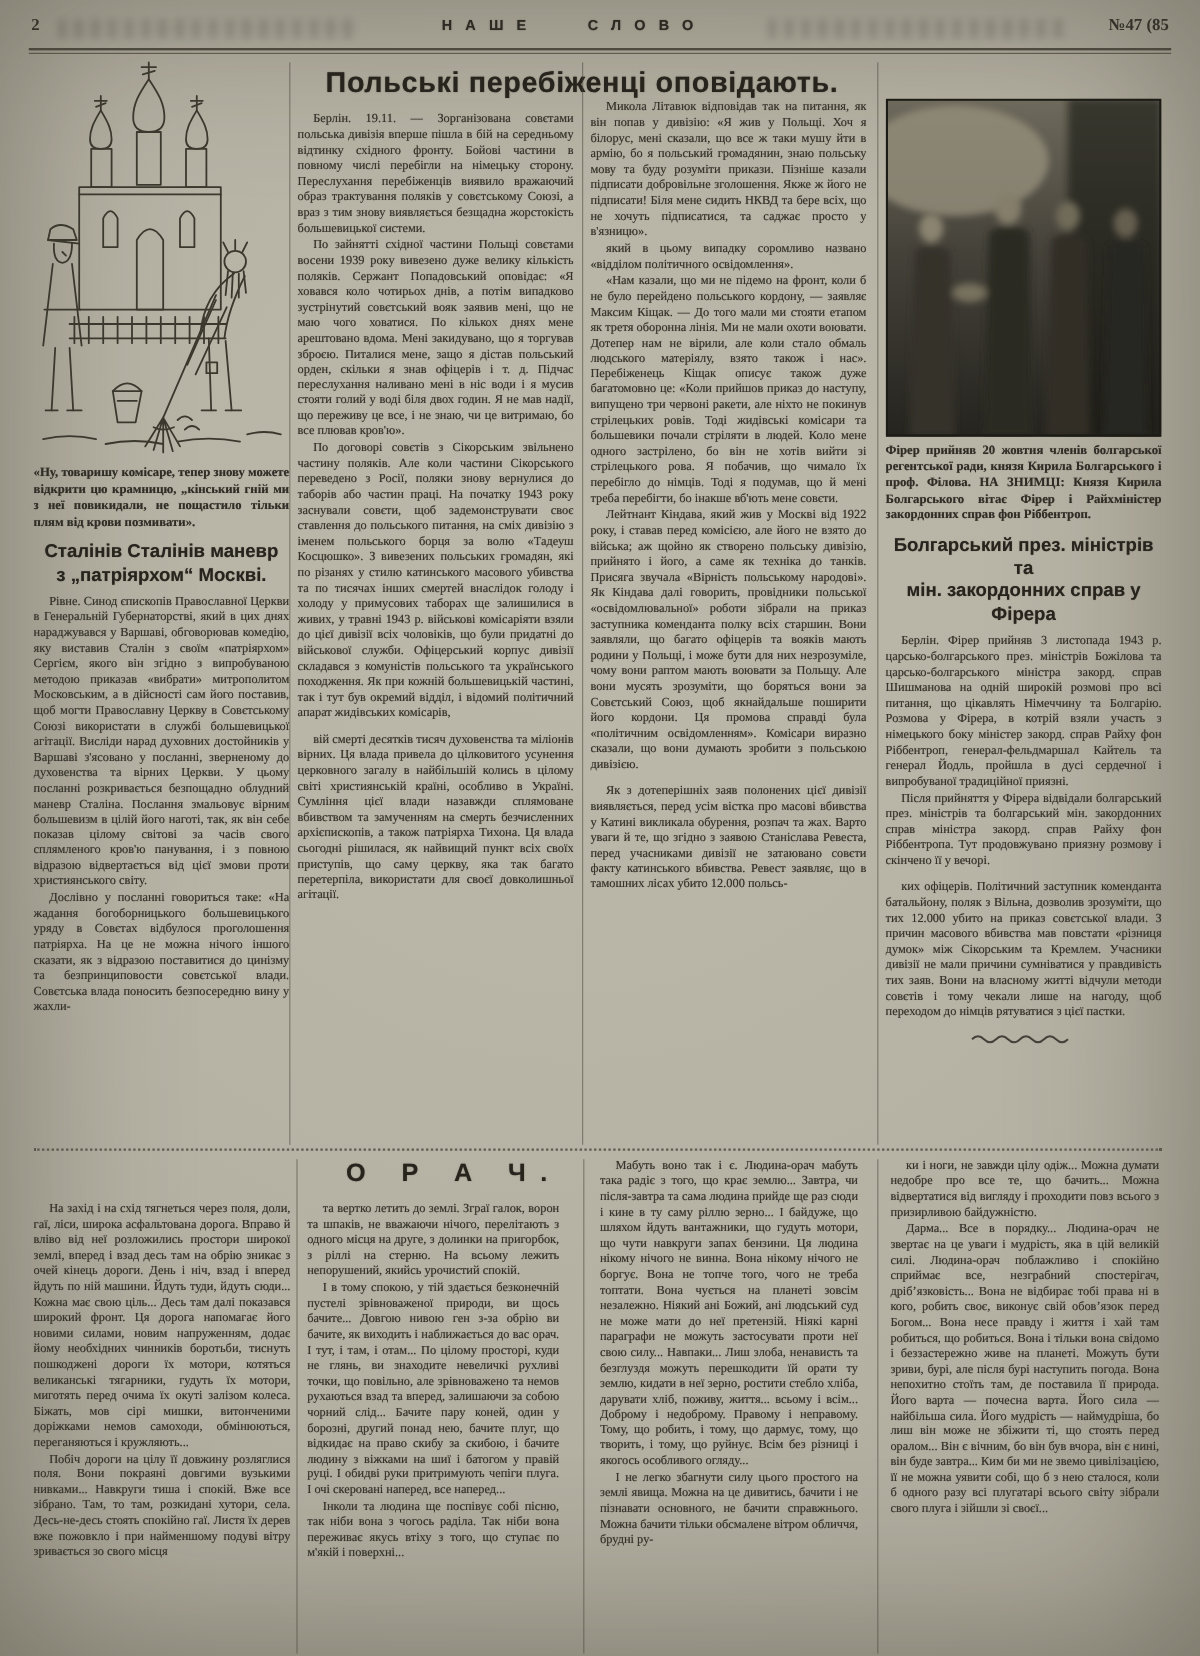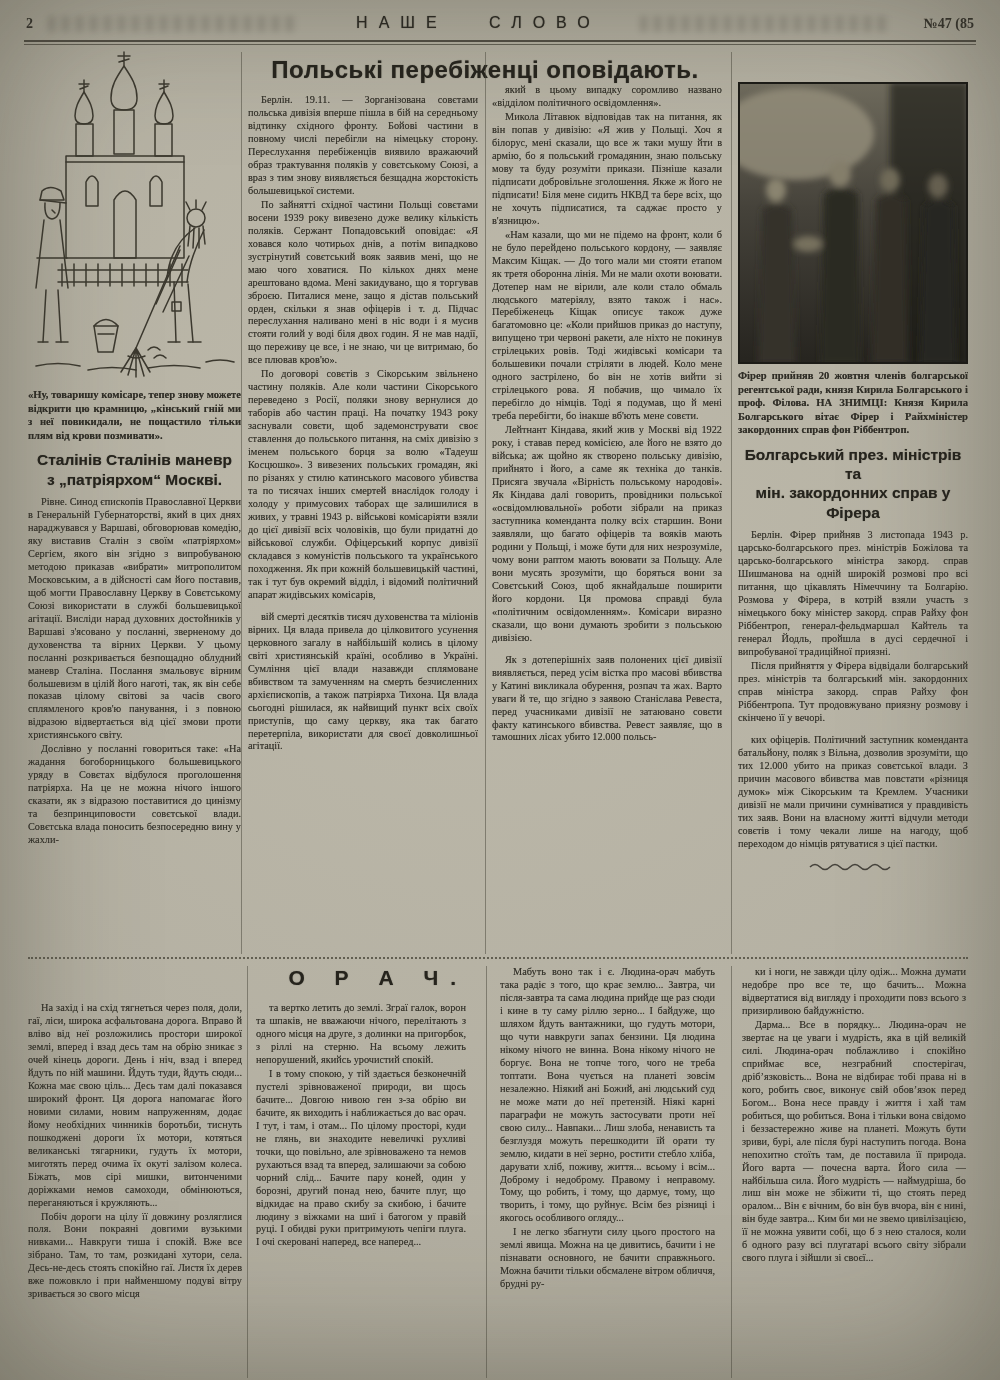--- a/index.html
+++ b/index.html
@@ -11,21 +11,21 @@
     font-family:"Liberation Serif", serif;
     color:#34322a;
   }
   .ghost { position:absolute; top:16px; height:16px; filter:blur(3px); opacity:.4;
     background:repeating-linear-gradient(90deg, rgba(55,52,43,.5) 0 7px, rgba(55,52,43,.06) 7px 14px); }
   .ghost-left { left:48px; width:250px; }
   .ghost-right { left:640px; width:250px; }
   .masthead { position:absolute; left:26px; top:14px; width:948px; display:flex;
     justify-content:space-between; align-items:baseline; }
   .page-num { font-size:14px; font-weight:700; }
-  .np-title { font-family:"Liberation Sans",sans-serif; font-weight:400; font-size:16px;
+  .np-title { font-family:"Liberation Sans",sans-serif; font-weight:700; font-size:12px;
     letter-spacing:11px; word-spacing:26px; color:#2b2922; text-shadow:0 0 1px rgba(43,41,34,.6); }
   .issue { font-size:14px; font-weight:700;text-align:right; }
   .mrule { position:absolute; left:24px; width:952px; background:rgba(62,59,49,.85); }
   .m1 { top:40px; height:2px; }
   .m2 { top:44px; height:1px; opacity:.8; }
 
   .lead-headline { position:absolute; left:246px; top:56px; width:478px; text-align:center;
     font-family:"Liberation Sans",sans-serif; font-weight:700; font-size:24px; color:#26241d;
     text-shadow:0 0 1px rgba(38,36,29,.55); letter-spacing:.5px; }
 
@@ -166,22 +166,22 @@
         <p>По зайнятті східної частини Польщі совєтами восени 1939 року вивезено дуже велику кількість поляків. Сержант Попадовський оповідає: «Я ховався коло чотирьох днів, а потім випадково зустрінутий совєтський вояк заявив мені, що не маю чого ховатися. По кількох днях мене арештовано вдома. Мені закидувано, що я торгував зброєю. Питалися мене, защо я дістав польський орден, скільки я знав офіцерів і т. д. Підчас переслухання наливано мені в ніс води і я мусив стояти голий у воді біля двох годин. Я не мав надії, що переживу це все, і не знаю, чи це витримаю, бо все плював кров'ю».</p>
         <p>По договорі совєтів з Сікорським звільнено частину поляків. Але коли частини Сікорського переведено з Росії, поляки знову вернулися до таборів або частин праці. На початку 1943 року заснували совєти, щоб задемонструвати своє ставлення до польського питання, на сміх дивізію з іменем польського борця за волю «Тадеуш Косцюшко». З вивезених польських громадян, які по різанях у стилю катинського масового убивства та по тисячах інших смертей внаслідок голоду і холоду у примусових таборах ще залишилися в живих, у травні 1943 р. військові комісаріяти взяли до цієї дивізії всіх чоловіків, що були придатні до військової служби. Офіцерський корпус дивізії складався з комуністів польського та українського походження. Як при кожній большевицькій частині, так і тут був окремий відділ, і відомий політичний апарат жидівських комісарів,</p>
       </div>
     <div class="body-text cont">
         <p>вій смерті десятків тисяч духовенства та міліонів вірних. Ця влада привела до цілковитого усунення церковного загалу в найбільшій колись в цілому світі християнській країні, особливо в Україні. Сумління цієї влади назавжди сплямоване вбивством та замученням на смерть безчисленних архієпископів, а також патріярха Тихона. Ця влада сьогодні рішилася, як найвищий пункт всіх своїх приступів, що саму церкву, яка так багато перетерпіла, використати для своєї довколишньої агітації.</p>
       </div>
   </section>
 
   <section class="col col-3">
     <div class="body-text">
+        <p>Микола Літавюк відповідав так на питання, як він попав у дивізію: «Я жив у Польщі. Хоч я білорус, мені сказали, що все ж таки мушу йти в армію, бо я польський громадянин, знаю польську мову та буду розуміти прикази. Пізніше казали підписати добровільне зголошення. Якже ж його не підписати! Біля мене сидить НКВД та бере всіх, що не хочуть підписатися, та саджає просто у в'язницю».</p>
         <p>який в цьому випадку соромливо названо «відділом політичного освідомлення».</p>
-        <p>Микола Літавюк відповідав так на питання, як він попав у дивізію: «Я жив у Польщі. Хоч я білорус, мені сказали, що все ж таки мушу йти в армію, бо я польський громадянин, знаю польську мову та буду розуміти прикази. Пізніше казали підписати добровільне зголошення. Якже ж його не підписати! Біля мене сидить НКВД та бере всіх, що не хочуть підписатися, та саджає просто у в'язницю».</p>
         <p>«Нам казали, що ми не підемо на фронт, коли б не було перейдено польського кордону, — заявляє Максим Кіщак. — До того мали ми стояти етапом як третя оборонна лінія. Ми не мали охоти воювати. Дотепер нам не вірили, але коли стало обмаль людського матеріялу, взято також і нас». Перебіженець Кіщак описує також дуже багатомовно це: «Коли прийшов приказ до наступу, випущено три червоні ракети, але ніхто не покинув стрілецьких ровів. Тоді жидівські комісари та большевики почали стріляти в людей. Коло мене одного застрілено, бо він не хотів вийти зі стрілецького рова. Я побачив, що чимало їх перебігло до німців. Тоді я подумав, що й мені треба перебігти, бо інакше вб'ють мене совєти.</p>
         <p>Лейтнант Кіндава, який жив у Москві від 1922 року, і ставав перед комісією, але його не взято до війська; аж щойно як створено польську дивізію, прийнято і його, а саме як техніка до танків. Присяга звучала «Вірність польському народові». Як Кіндава далі говорить, провідники польської «освідомлювальної» роботи зібрали на приказ заступника коменданта полку всіх старшин. Вони заявляли, що багато офіцерів та вояків мають родини у Польщі, і може бути для них незрозуміле, чому вони раптом мають воювати за Польщу. Але вони мусять зрозуміти, що боряться вони за Совєтський Союз, щоб якнайдальше поширити його кордони. Ця промова справді була «політичним освідомленням». Комісари виразно сказали, що вони думають зробити з польською дивізією.</p>
       </div>
     <div class="body-text cont">
         <p>Як з дотеперішніх заяв полонених цієї дивізії виявляється, перед усім вістка про масові вбивства у Катині викликала обурення, розпач та жах. Варто уваги й те, що згідно з заявою Станіслава Ревеста, перед учасниками дивізії не затаювано совєти факту катинського вбивства. Ревест заявляє, що в тамошних лісах убито 12.000 польсь-</p>
       </div>
   </section>
 
   <section class="col right-col">
     <figure class="photo">
@@ -239,20 +239,21 @@
   <div class="section-divider"></div>
 
   <h2 class="orach-headline">О Р А Ч.</h2>
   <section class="col b-col1 body-text">
       <p>На захід і на схід тягнеться через поля, доли, гаї, ліси, широка асфальтована дорога. Вправо й вліво від неї розложились простори широкої землі, вперед і взад десь там на обрію зникає з очей кінець дороги. День і ніч, взад і вперед йдуть по ній машини. Йдуть туди, йдуть сюди... Кожна має свою ціль... Десь там далі показався широкий фронт. Ця дорога напомагає його новими силами, новим напруженням, додає йому необхідних чинників боротьби, тиснуть пошкоджені дороги їх мотори, котяться великанські тягарники, гудуть їх мотори, миготять перед очима їх окуті залізом колеса. Біжать, мов сірі мишки, витонченими доріжками немов самоходи, обмінюються, переганяються і кружляють...</p>
       <p>Побіч дороги на цілу її довжину розляглися поля. Вони покраяні довгими вузькими нивками... Навкруги тиша і спокій. Вже все зібрано. Там, то там, розкидані хутори, села. Десь-не-десь стоять спокійно гаї. Листя їх дерев вже пожовкло і при найменшому подуві вітру зривається зо свого місця</p>
     </section>
   <section class="col b-col2 body-text">
       <p>та вертко летить до землі. Зграї галок, ворон та шпаків, не вважаючи нічого, перелітають з одного місця на друге, з долинки на пригорбок, з ріллі на стерню. На всьому лежить непорушений, якийсь урочистий спокій.</p>
       <p>І в тому спокою, у тій здається безконечній пустелі зрівноваженої природи, ви щось бачите... Довгою нивою ген з-за обрію ви бачите, як виходить і наближається до вас орач. І тут, і там, і отам... По цілому просторі, куди не глянь, ви знаходите невеличкі рухливі точки, що повільно, але зрівноважено та немов рухаються взад та вперед, залишаючи за собою чорний слід... Бачите пару коней, один у борозні, другий понад нею, бачите плуг, що відкидає на право скибу за скибою, і бачите людину з віжками на шиї і батогом у правій руці. І обидві руки притримують чепіги плуга. І очі скеровані наперед, все наперед...</p>
+      <p>Інколи та людина ще поспівує собі пісню, так ніби вона з чогось раділа. Так ніби вона переживає якусь втіху з того, що ступає по м'якій і поверхні...</p>
     </section>
   <section class="col b-col3 body-text">
       <p>Мабуть воно так і є. Людина-орач мабуть така радіє з того, що крає землю... Завтра, чи після-завтра та сама людина прийде ще раз сюди і кине в ту саму ріллю зерно... І байдуже, що шляхом йдуть вантажники, що гудуть мотори, що чути навкруги запах бензини. Ця людина нікому нічого не винна. Вона нікому нічого не боргує. Вона не топче того, чого не треба топтати. Вона чується на планеті зовсім незалежно. Ніякий ані Божий, ані людський суд не може мати до неї претензій. Ніякі карні параграфи не можуть застосувати проти неї свою силу... Навпаки... Лиш злоба, ненависть та безглуздя можуть перешкодити їй орати ту землю, кидати в неї зерно, ростити стебло хліба, дарувати хліб, поживу, життя... всьому і всім... Доброму і недоброму. Правому і неправому. Тому, що робить, і тому, що дармує, тому, що творить, і тому, що руйнує. Всім без різниці і якогось особливого огляду...</p>
       <p>І не легко збагнути силу цього простого на землі явища. Можна на це дивитись, бачити і не пізнавати основного, не бачити справжнього. Можна бачити тільки обсмалене вітром обличчя, брудні ру-</p>
     </section>
   <section class="col b-col4 body-text">
       <p>ки і ноги, не завжди цілу одіж... Можна думати недобре про все те, що бачить... Можна відвертатися від вигляду і проходити повз всього з призирливою байдужністю.</p>
       <p>Дарма... Все в порядку... Людина-орач не звертає на це уваги і мудрість, яка в цій великій силі. Людина-орач поблажливо і спокійно сприймає все, незграбний спостерігач, дрібʼязковість... Вона не відбирає тобі права ні в кого, робить своє, виконує свій обовʼязок перед Богом... Вона несе правду і життя і хай там робиться, що робиться. Вона і тільки вона свідомо і беззастережно живе на планеті. Можуть бути зриви, бурі, але після бурі наступить погода. Вона непохитно стоїть там, де поставила її природа. Його варта — почесна варта. Його сила — найбільша сила. Його мудрість — наймудріша, бо лиш він може не збіжити ті, що стоять перед оралом... Він є вічним, бо він був вчора, він є нині, він буде завтра... Ким би ми не звемо цивілізацією, її не можна уявити собі, що б з нею сталося, коли б одного разу всі плугатарі всього світу зібрали свого плуга і зійшли зі своєї...</p>
     </section>
 

